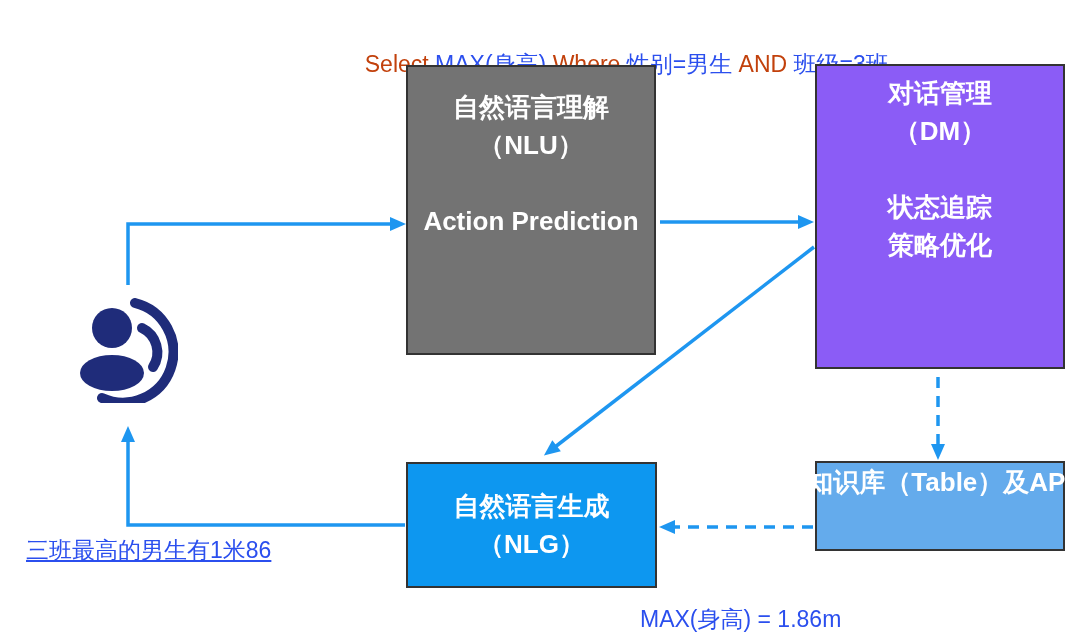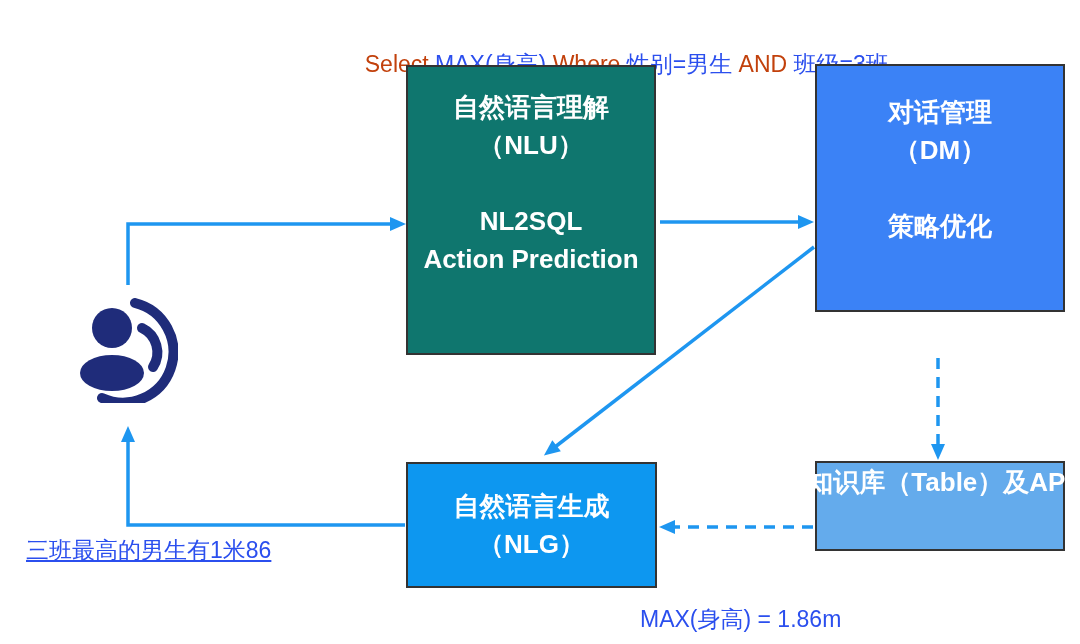--- a/index.html
+++ b/index.html
@@ -15,22 +15,22 @@
   .box {
     position: absolute;
     box-sizing: border-box;
     border: 2px solid #333333;
     color: #ffffff;
     font-weight: bold;
     font-size: 26px;
     text-align: center;
   }
   .box-line { height: 38px; line-height: 38px; white-space: nowrap; }
-  .box-nlu { left: 406px; top: 65px; width: 250px; height: 290px; background: #0f766e; padding-top: 21px; }
-  .box-dm  { left: 815px; top: 64px; width: 250px; height: 248px; background: #3b82f6; padding-top: 27px; }
+  .box-nlu { left: 406px; top: 65px; width: 250px; height: 290px; background: #737373; padding-top: 21px; }
+  .box-dm  { left: 815px; top: 64px; width: 250px; height: 305px; background: #8b5cf6; padding-top: 8px; }
   .box-nlg { left: 406px; top: 462px; width: 251px; height: 126px; background: #0D97F0;
              display: flex; flex-direction: column; justify-content: center; }
   .box-kb  { left: 815px; top: 461px; width: 250px; height: 90px; background: #64ABEC;
              display: flex; flex-direction: row; justify-content: center; }
   .annotation {
     position: absolute;
     color: #2B4FEE;
     font-size: 23px;
     font-weight: 500;
     white-space: pre;
@@ -62,28 +62,28 @@
   </svg>
 
   <div class="annotation query">
     <span class="kw">Select </span><span>MAX(身高) </span><span class="kw">Where </span><span>性别=男生</span><span class="kw"> AND </span><span>班级=3班</span>
   </div>
 
   <div class="box box-nlu">
     <div class="box-line">自然语言理解</div>
     <div class="box-line">（NLU）</div>
     <div class="box-line"></div>
-    <div class="box-line">NL2SQL</div>
     <div class="box-line">Action Prediction</div>
   </div>
 
   <div class="box box-dm">
     <div class="box-line">对话管理</div>
     <div class="box-line">（DM）</div>
     <div class="box-line"></div>
+    <div class="box-line">状态追踪</div>
     <div class="box-line">策略优化</div>
   </div>
 
   <div class="box box-nlg">
     <div class="box-line">自然语言生成</div>
     <div class="box-line">（NLG）</div>
   </div>
 
   <div class="box box-kb">
     <div class="box-line">知识库（Table）</div>

